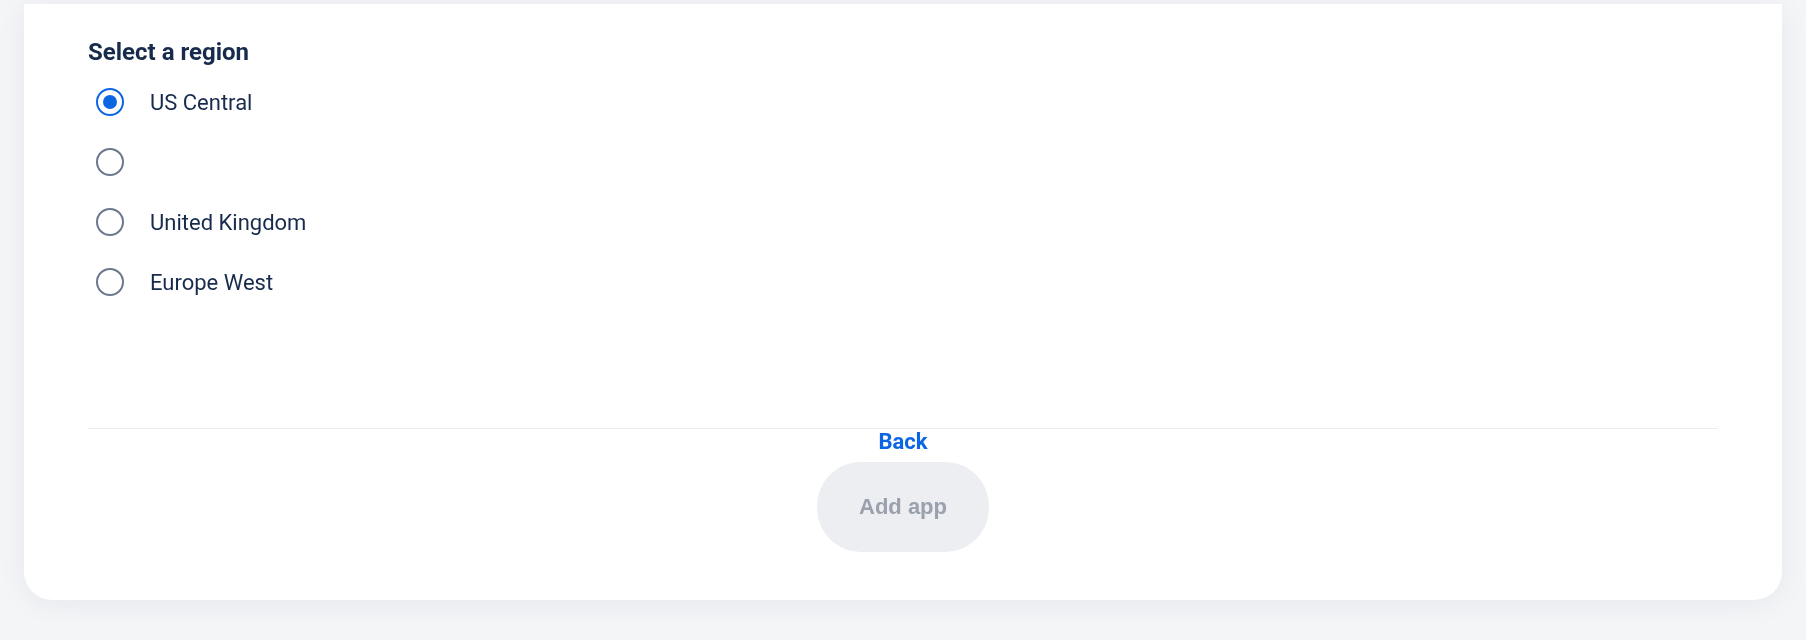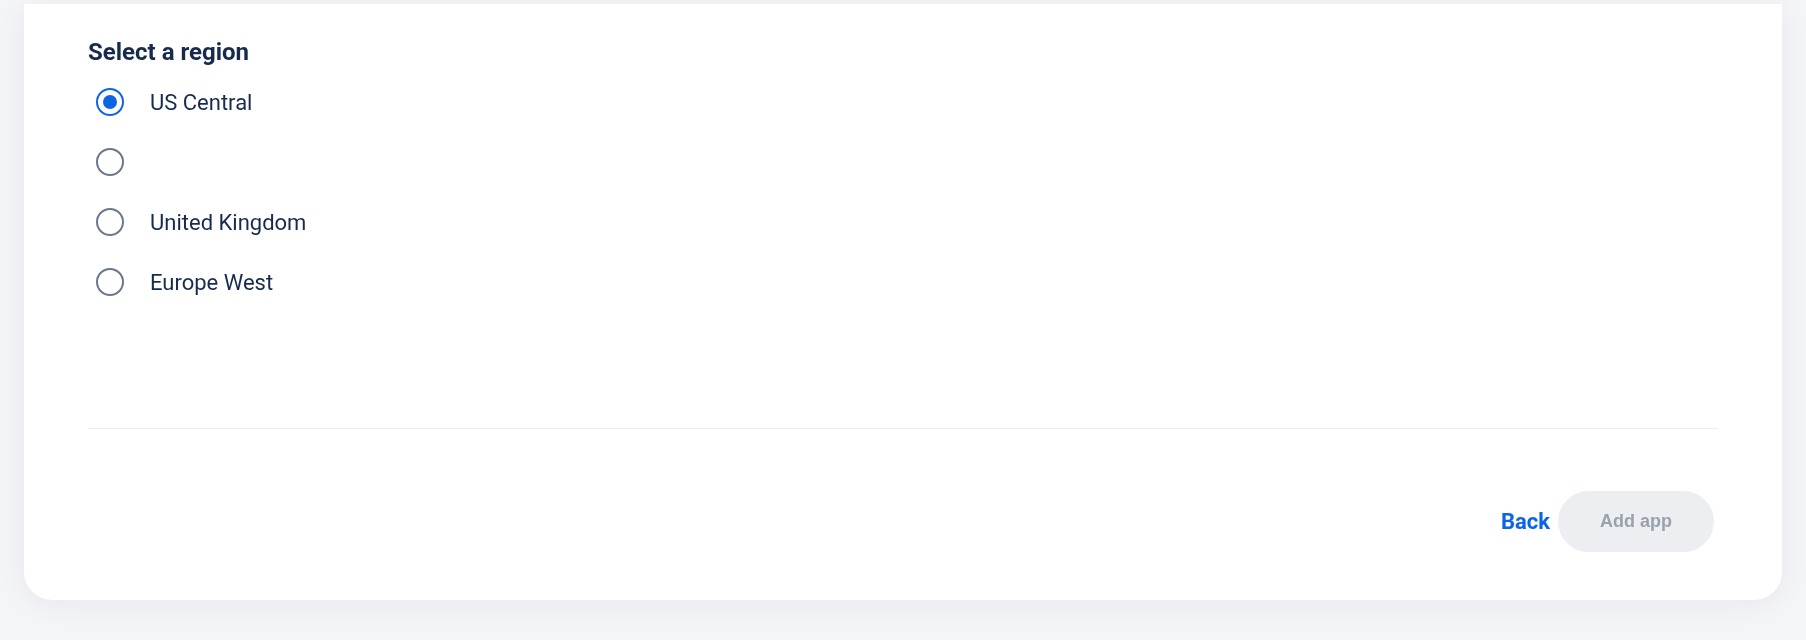--- a/index.html
+++ b/index.html
@@ -80,35 +80,36 @@
     border-top: 1px solid #ebecf0;
   }
   .footer {
     position: absolute;
     left: 60px;
     right: 60px;
     bottom: 40px;
     display: flex;
     align-items: center;
     justify-content: flex-end;
+    flex-direction: column;
   }
   .back-link {
     font-size: 22px;
     font-weight: 700;
     color: #0c66e4;
     cursor: pointer;
   }
   .add-btn {
     background: #eceef1;
     color: #9aa1ac;
-    font-size: 18px;
+    font-size: 22px;
     font-weight: 600;
     border: none;
     border-radius: 44px;
-    padding: 20px 42px;
+    padding: 32px 42px;
     cursor: default;
   }
 </style>
 </head>
 <body>
 
 <div class="card">
 
   <h2 class="section-title">Select a region</h2>
 

